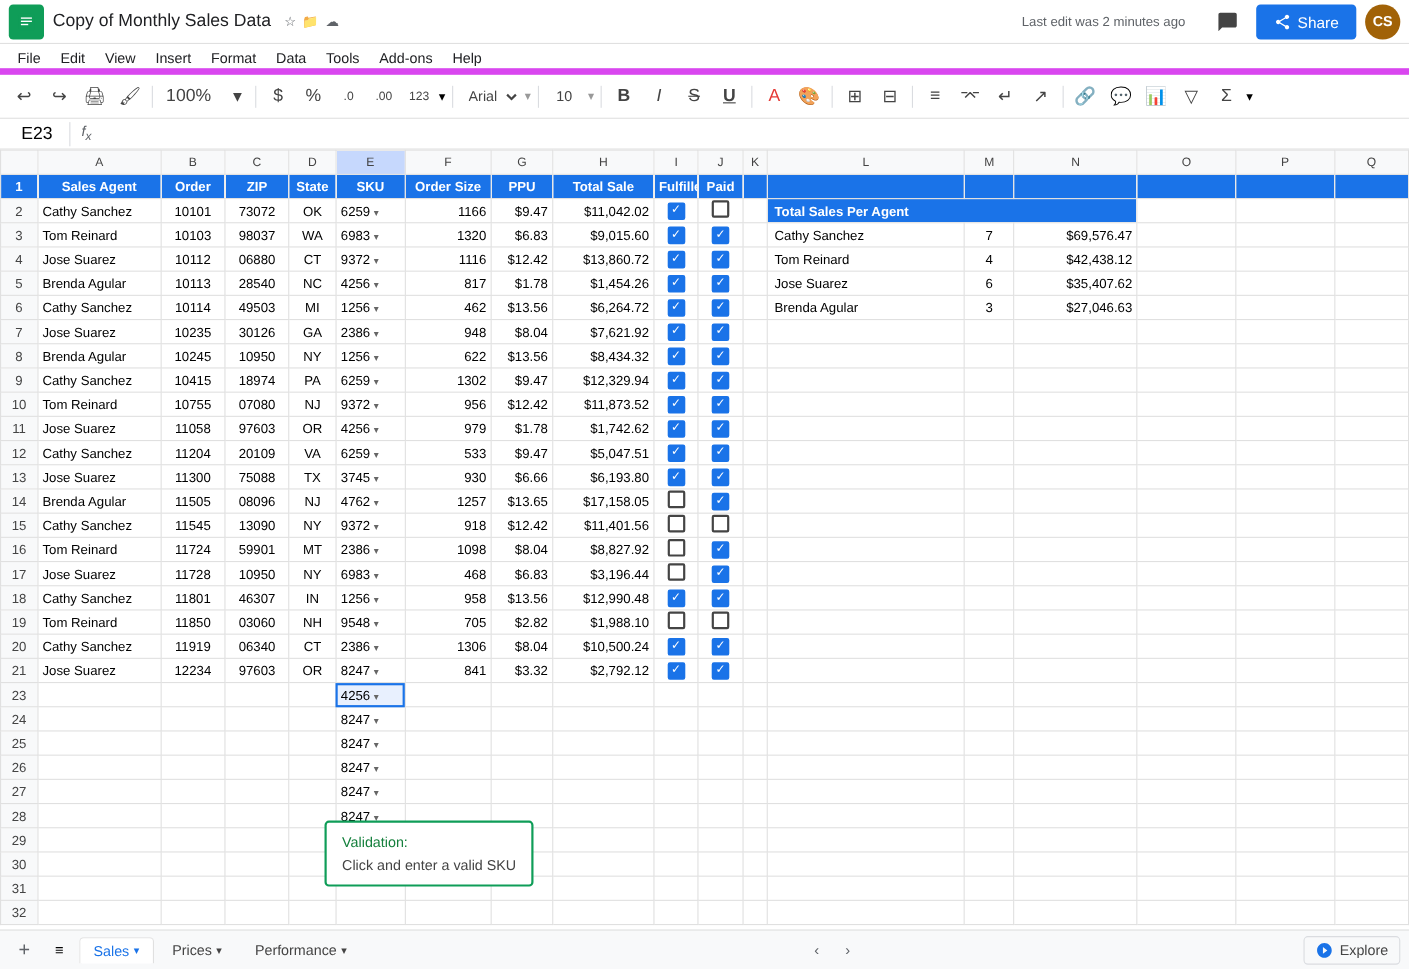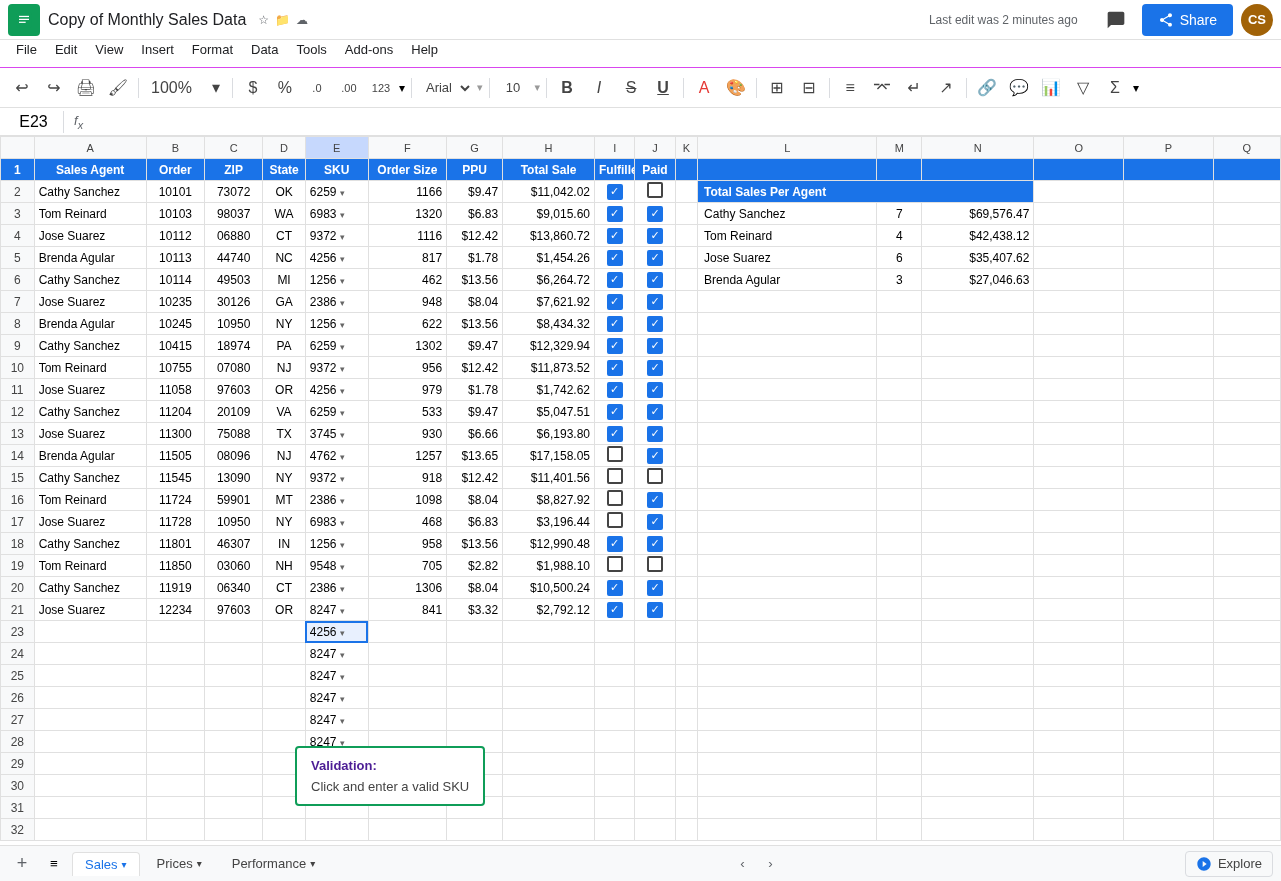--- a/index.html
+++ b/index.html
@@ -11,21 +11,21 @@
     #app-icon svg { width: 20px; height: 20px; }
     #doc-title { font-size: 16px; color: #202124; font-weight: 400; }
     #title-icons { display: flex; gap: 6px; color: #5f6368; margin-left: 4px; }
     #last-edit { font-size: 12px; color: #5f6368; margin-left: auto; }
     #top-right-actions { display: flex; align-items: center; gap: 8px; margin-left: 12px; }
     #chat-icon-btn { width: 36px; height: 36px; border: none; background: none; cursor: pointer; display: flex; align-items: center; justify-content: center; }
     #share-btn { background: #1a73e8; color: white; border: none; border-radius: 4px; padding: 8px 16px; font-size: 14px; cursor: pointer; display: flex; align-items: center; gap: 6px; font-weight: 500; }
     #avatar { width: 32px; height: 32px; border-radius: 50%; background: #a0522d; overflow: hidden; }
 
     
-    #menu-bar { display: flex; align-items: flex-start; height: 28px; padding: 0 8px; gap: 2px; border-bottom: 1px solid #d946ef; }
+    #menu-bar { display: flex; align-items: flex-end; height: 28px; padding: 0 8px; gap: 2px; border-bottom: 6px solid #d946ef; }
     .menu-item { padding: 2px 8px; font-size: 13px; color: #202124; cursor: pointer; border-radius: 4px; }
 
     
     #toolbar { display: flex; align-items: center; height: 40px; padding: 0 8px; gap: 4px; border-bottom: 1px solid #e0e0e0; }
     .tb-btn { width: 28px; height: 28px; border: none; background: none; cursor: pointer; border-radius: 4px; display: flex; align-items: center; justify-content: center; color: #444; font-size: 16px; }
     .tb-sep { width: 1px; height: 20px; background: #dadce0; margin: 0 2px; }
     .tb-dropdown { display: flex; align-items: center; gap: 20px; border: none; background: none; cursor: pointer; font-size: 16px; color: #444; padding: 2px 6px; border-radius: 4px; height: 28px; }
     #font-select { border: none; background: none; font-size: 13px; color: #444; cursor: pointer; padding: 2px 4px; height: 28px; border-radius: 4px; }
     #font-size-select { border: none; background: none; font-size: 13px; color: #444; cursor: pointer; padding: 2px 4px; width: 40px; height: 28px; border-radius: 4px; }
 
@@ -46,21 +46,21 @@
     .row-header { background: #f8f9fa; text-align: center; color: #444; font-weight: 400; width: 30px; }
     .header-row td { background: #1a73e8; color: white; font-weight: 600; text-align: center; }
 
     .checkbox { display: inline-flex; align-items: center; justify-content: center; width: 16px; height: 16px; border: 2px solid #444; border-radius: 2px; cursor: pointer; }
     .checkbox.checked { background: #1a73e8; border-color: #1a73e8; }
     .checkbox.checked::after { content: '✓'; color: white; font-size: 11px; line-height: 1; }
     .checkbox.empty { background: white; }
 
     
     #validation-tooltip { position: absolute; left: 295px; top: 610px; border: 2px solid #0f9d58; background: white; border-radius: 4px; padding: 10px 14px; font-size: 13px; z-index: 100; }
-    #validation-title { font-weight: 700; color: #4c1d95; margin-bottom: 6px; }
+    #validation-title { font-weight: 400; color: #15803d; margin-bottom: 6px; }
     #validation-msg { color: #444; }
 
     
     #tab-bar { display: flex; align-items: center; height: 36px; border-top: 1px solid #e0e0e0; background: #f8f9fa; padding: 0 8px; gap: 4px; }
     .tab { display: flex; align-items: center; gap: 4px; padding: 4px 12px; border-radius: 4px 4px 0 0; cursor: pointer; font-size: 13px; color: #444; background: #f8f9fa; border: 1px solid transparent; }
     .tab.active { background: white; border-color: #e0e0e0; border-bottom: none; color: #1a73e8; font-weight: 500; }
     .tab-add { width: 28px; height: 28px; border: none; background: none; cursor: pointer; font-size: 18px; color: #5f6368; }
     .tab-menu { width: 28px; height: 28px; border: none; background: none; cursor: pointer; }
     .tab-arrow { margin-left: auto; display: flex; gap: 4px; }
     .tab-arrow button { width: 24px; height: 24px; border: none; background: none; cursor: pointer; color: #5f6368; }
@@ -296,21 +296,21 @@
             <td class="center">4</td>
             <td class="right">$42,438.12</td>
             <td></td>
             <td></td>
             <td></td>
           </tr>
           <tr>
             <td class="row-header">5</td>
             <td>Brenda Agular</td>
             <td class="center">10113</td>
-            <td class="center">44740</td>
+            <td class="center">28540</td>
             <td class="center">NC</td>
             <td style="position: relative;">4256 <span style="font-size:9px;color:#666;">▾</span></td>
             <td class="right">817</td>
             <td class="right">$1.78</td>
             <td class="right">$1,454.26</td>
             <td class="center"><div class="checkbox checked"></div></td>
             <td class="center"><div class="checkbox checked"></div></td>
             <td></td>
             <td style="padding: 2px 6px;">Jose Suarez</td>
             <td class="center">6</td>

